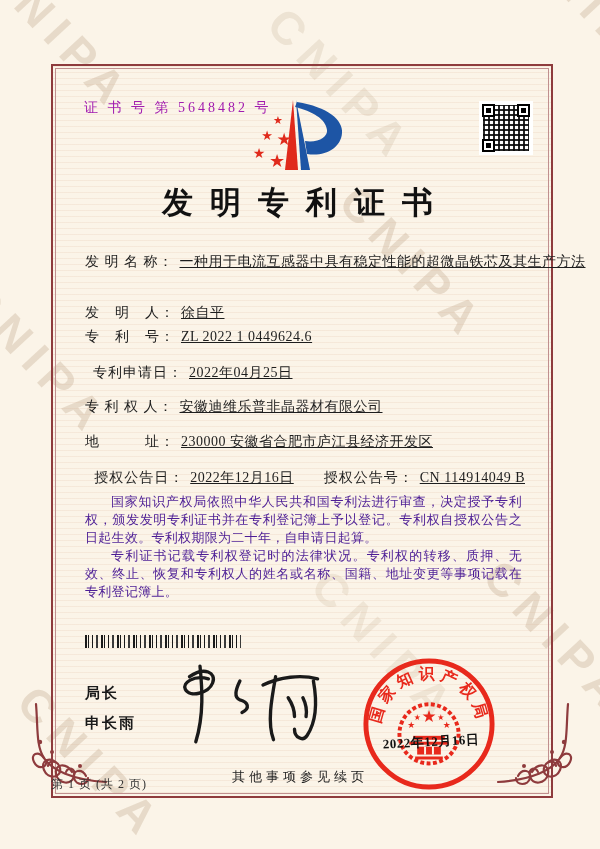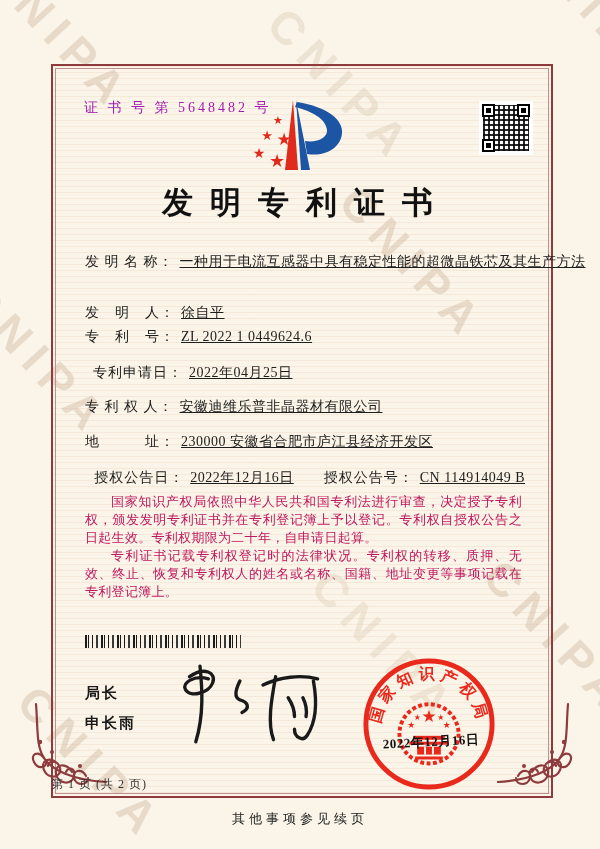--- a/index.html
+++ b/index.html
@@ -70,21 +70,21 @@
   .field-row { position:absolute; left:85px; width:440px; font-size:14px; color:#1e1e1e; white-space:nowrap; }
   .field-row .lab { letter-spacing:1px; }
   .field-row .val { margin-left:6px; letter-spacing:0.5px;text-decoration:underline; }
   .field-row .lab2 { margin-left:30px; letter-spacing:1px; }
   .r1{top:253px;} .r2{top:275px;margin-top:29px;} .r3{top:328px;} .r4{top:364px;margin-left:8px;}
   .r5{top:398px;} .r6{top:433px;} .r7{top:469px;text-align:right;}
 
   .body-text { position:absolute; left:85px; top:493px; width:437px; }
   .body-text p {
     margin:0; text-indent:2em; font-size:13px; line-height:18px;
-    text-align:justify; letter-spacing:0.3px; color:#be185d;
+    text-align:justify; letter-spacing:0.3px; color:#4c1d95;
   }
 
   .barcode {
     position:absolute; left:85px; top:635px; width:156px; height:13px;
     background:repeating-linear-gradient(90deg,
       #1a1a1a 0 2px, transparent 2px 3px,
       #1a1a1a 3px 4px, transparent 4px 7px,
       #1a1a1a 7px 8px, transparent 8px 11px,
       #3a3a3a 11px 13px, transparent 13px 16px);
   }
@@ -102,21 +102,21 @@
     position:absolute; left:366px; top:733px; width:130px; text-align:center;
     font-size:13px; font-weight:700; color:#111; letter-spacing:0.5px;
     transform:rotate(-3deg);
   }
 
   .page-info {
     position:absolute; left:51px; top:776px; width:502px; text-align:left;
     font-size:12px; letter-spacing:1px; color:#333;
   }
   .footer-note {
-    position:absolute; left:0; top:810px; width:600px; text-align:center;
+    position:absolute; left:0; top:768px; width:600px; text-align:center;
     font-size:13px; letter-spacing:4px; color:#222;
   }
 </style>
 </head>
 <body>
 
 <div id="page">
 
   <span class="wm w1">CNIPA</span>
   <span class="wm w2">CNIPA</span>

